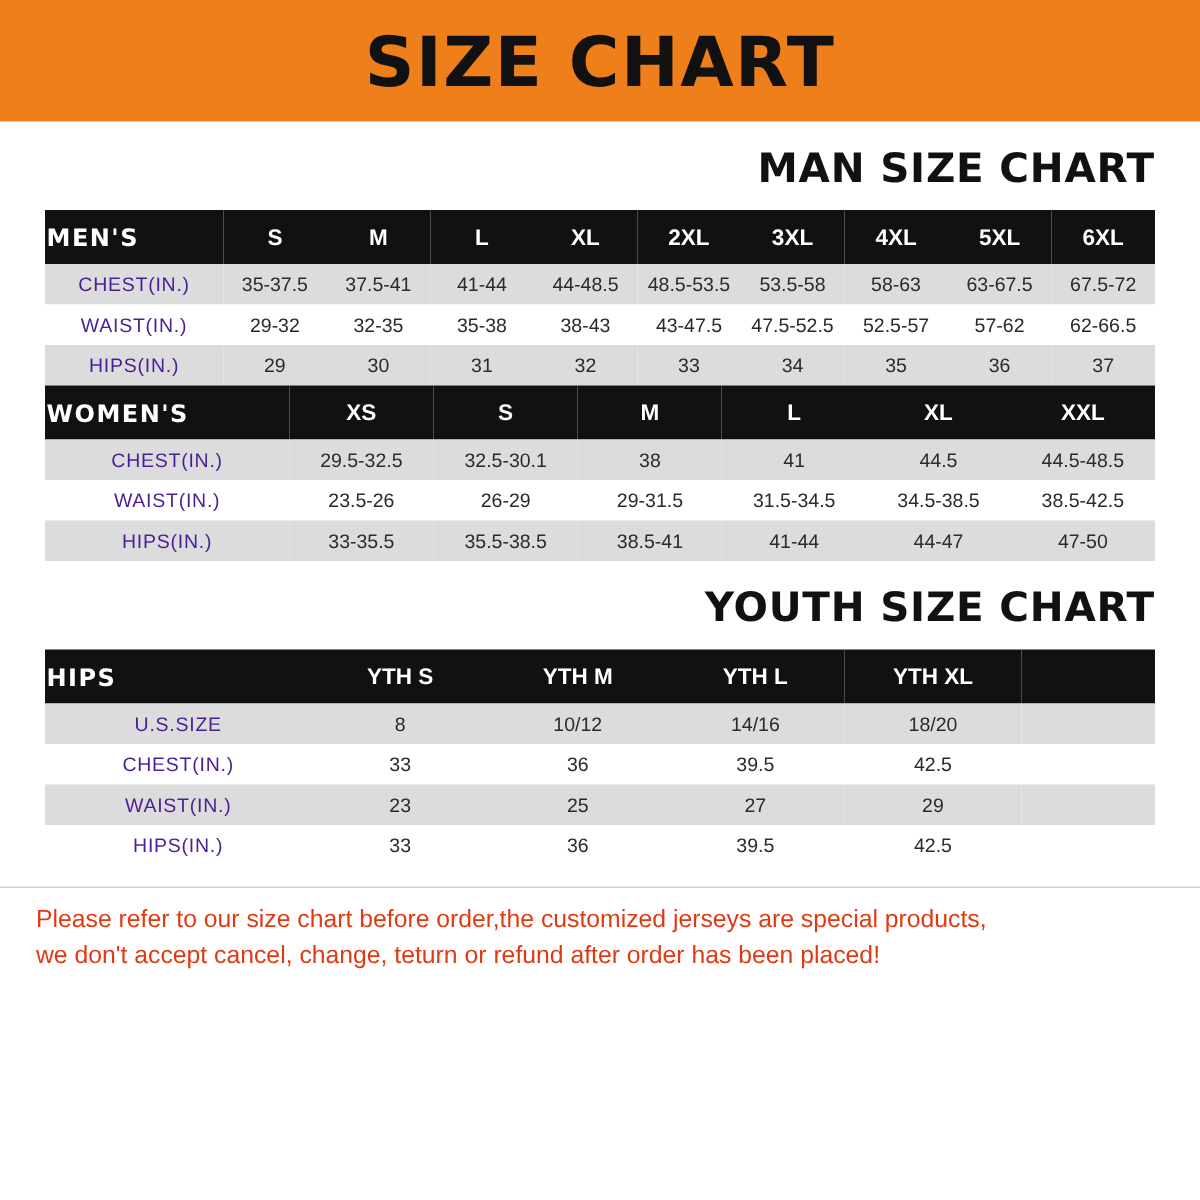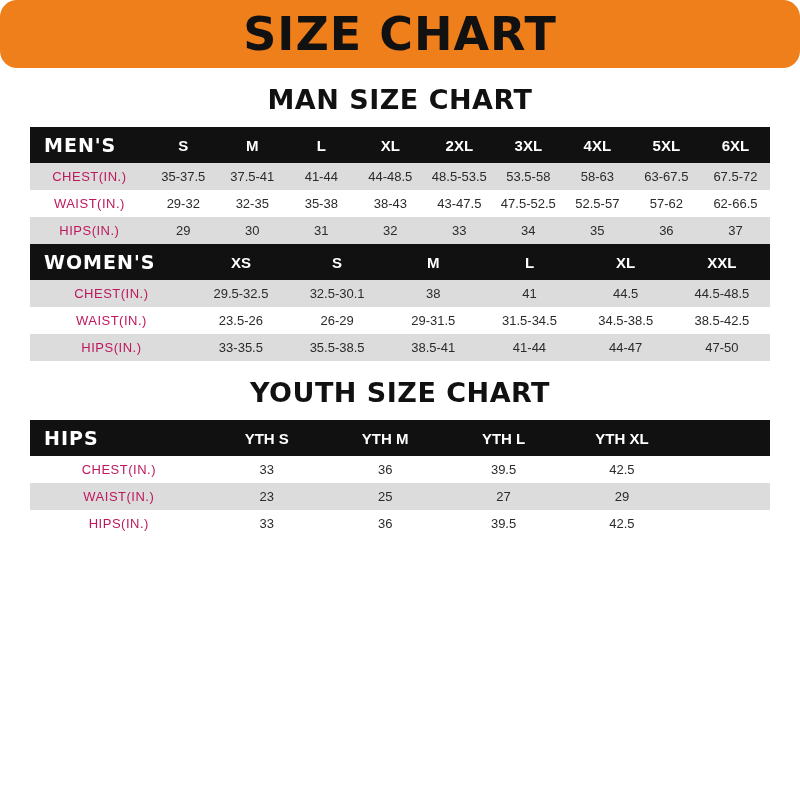--- a/index.html
+++ b/index.html
@@ -11,40 +11,39 @@
   }
   .page {
     position: relative;
     width: 800px;
     height: 800px;
     background: #ffffff;
     overflow: hidden;
   }
   .header-band {
     width: 100%;
-    height: 68px;
+    height: 81px;
     background: #ef7f1a;
     display: flex;
     align-items: center;
     justify-content: center;
-    border-radius: 17px;
   }
   .header-title {
     font-family: "DejaVu Sans", sans-serif;
     font-weight: bold;
     font-size: 46px;
     letter-spacing: 1px;
     color: #111111;
     line-height: 1;
   }
   .section {
     padding: 0 30px;
   }
   .section-title {
-    text-align: center;
+    text-align: right;
     font-family: "DejaVu Sans", sans-serif;
     font-weight: bold;
     font-size: 27px;
     color: #111111;
     margin: 16px 0 12px 0;
     letter-spacing: 0.5px;
   }
   table.size-table {
     width: 100%;
     border-collapse: collapse;
@@ -62,31 +61,31 @@
   }
   table.size-table thead th {
     background: #111111;
     color: #ffffff;
     font-weight: bold;
     height: 36px;
     font-size: 15px;
   }
   table.size-table thead th.first-col {
     text-align: left;
-    padding-left: 14px;
+    padding-left: 1px;
     font-family: "DejaVu Sans", sans-serif;
-    font-size: 19px;
+    font-size: 16px;
     letter-spacing: 1px;
   }
   table.size-table tbody tr.odd td { background: #dcdcdc; }
   table.size-table tbody tr.even td { background: #ffffff; }
   table.size-table tbody td.first-col {
     text-align: center;
     font-size: 13px;
-    color: #be185d;
+    color: #4c1d95;
     letter-spacing: 0.5px;
   }
   .note {
     margin-top: 14px;
     border-top: 1px solid #d0d0d0;
     padding: 10px 24px 0 24px;
     color: #e03a12;
     font-size: 16.5px;
     line-height: 1.45;
     font-family: "Liberation Sans", sans-serif;
@@ -212,20 +211,28 @@
         <tr>
           <th class="first-col" style="width:24%">HIPS</th>
           <th style="width:16%">YTH S</th>
           <th style="width:16%">YTH M</th>
           <th style="width:16%">YTH L</th>
           <th style="width:16%">YTH XL</th>
           <th style="width:12%"></th>
         </tr>
       </thead>
       <tbody>
+        <tr class="odd">
+          <td class="first-col">U.S.SIZE</td>
+          <td>8</td>
+          <td>10/12</td>
+          <td>14/16</td>
+          <td>18/20</td>
+          <td></td>
+        </tr>
         <tr class="even">
           <td class="first-col">CHEST(IN.)</td>
           <td>33</td>
           <td>36</td>
           <td>39.5</td>
           <td>42.5</td>
           <td></td>
         </tr>
         <tr class="odd">
           <td class="first-col">WAIST(IN.)</td>
@@ -240,14 +247,18 @@
           <td>33</td>
           <td>36</td>
           <td>39.5</td>
           <td>42.5</td>
           <td></td>
         </tr>
       </tbody>
     </table>
   </div>
 
+  <div class="note">
+    <div>Please refer to our size chart before order,the customized jerseys are special products,</div>
+    <div>we don't accept cancel, change, teturn or refund after order has been placed!</div>
+  </div>
 
 </div>
 
 </body></html>

